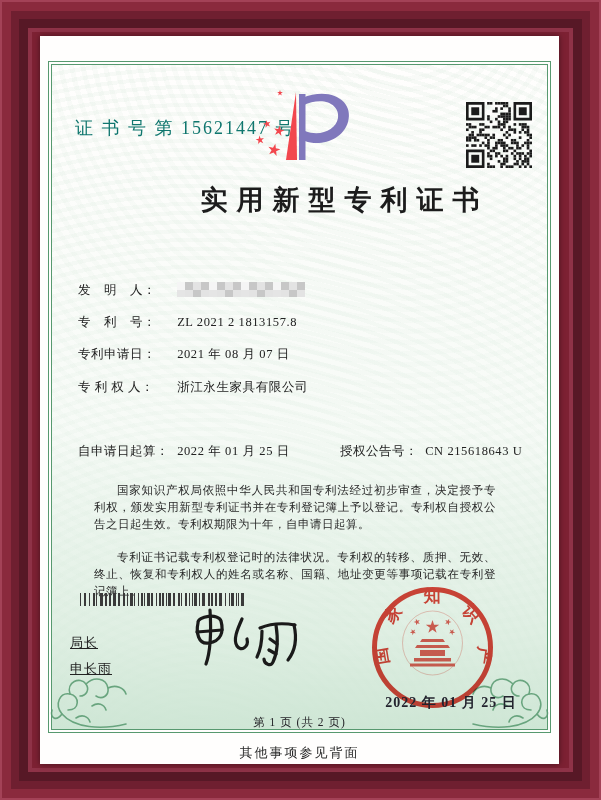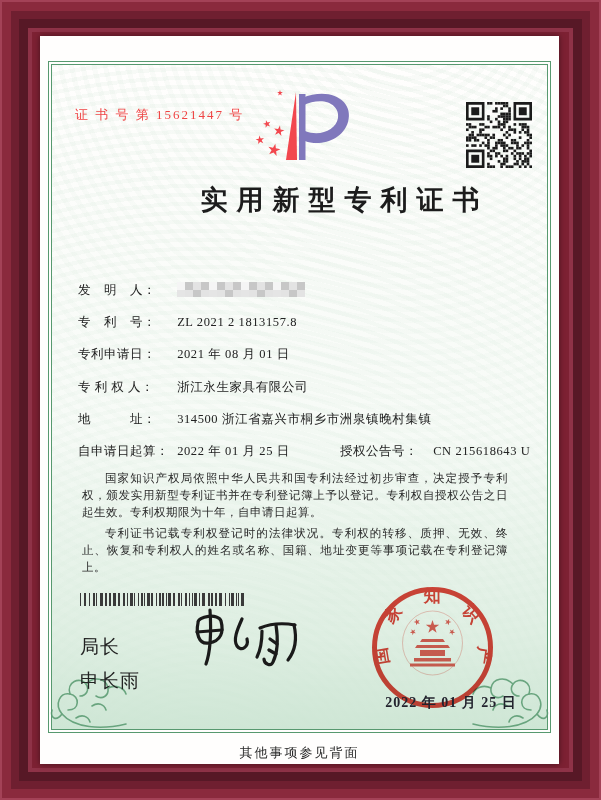--- a/index.html
+++ b/index.html
@@ -10,38 +10,38 @@
                inset 0 0 0 32px #8e3247;}
   .paper{position:absolute;left:40px;top:36px;width:519px;height:728px;
     background:#fffefd;box-shadow:0 0 6px rgba(0,0,0,.45);}
   .inner-border{position:absolute;left:11px;top:28px;right:11px;bottom:34px;
     border:1px solid #57996f;outline:1px solid #57996f;outline-offset:2px;
     background:
       linear-gradient(180deg,rgba(255,255,255,0) 0%,rgba(236,246,238,.45) 55%,rgba(215,235,220,.8) 86%,rgba(204,229,211,.95) 100%),
       repeating-radial-gradient(circle at 30% 112%,rgba(140,190,155,.07) 0 4px,rgba(140,190,155,0) 4px 9px),
       repeating-radial-gradient(circle at 72% -10%,rgba(140,190,155,.05) 0 5px,rgba(140,190,155,0) 5px 11px);}
   .abs{position:absolute;}
-  .cert-no{left:35px;top:70px;font-size:13px;letter-spacing:2px;color:#ef4444;}
+  .cert-no{left:35px;top:80px;font-size:18px;letter-spacing:2px;color:#0f766e;}
   .title{left:0;top:146px;width:100%;text-align:center;font-size:27px;
     font-weight:600;letter-spacing:9px;color:#1c1c1c;white-space:nowrap;padding-left:45px;}
   .row{left:38px;height:17px;font-size:12.5px;color:#222;white-space:nowrap;}
   .row .lab{display:inline-block;width:96px;white-space:pre;letter-spacing:.5px;}
   .row .val{letter-spacing:.6px;}
   .grant2{position:absolute;left:262px;top:0;white-space:nowrap;}
-  .grant2 .lab{width:auto;margin-right:12px;}
+  .grant2 .lab{width:auto;margin-right:4px;}
   .redacted{display:inline-block;vertical-align:-3px;width:128px;height:15px;
     background:
       linear-gradient(90deg,rgba(255,255,255,.45) 0 8px,rgba(0,0,0,.04) 8px 16px),
       repeating-conic-gradient(#cfcfcf 0 25%,#ececec 0 50%);
     background-size:32px 15px,16px 16px;filter:blur(.4px);}
   .body-text{left:38px;top:430px;width:434px;font-size:11.5px;line-height:17px;
     color:#2a2a2a;letter-spacing:.5px;text-align:justify;}
-  .body-text p{margin:4px;text-indent:2em;}
-  .director{left:40px;top:598px;font-size:19px;color:#222;
-    font-family:"Liberation Sans","DejaVu Sans",sans-serif;}
+  .body-text p{margin:16px;text-indent:2em;}
+  .director{left:30px;top:598px;font-size:13px;color:#222;
+    font-family:"Liberation Sans","DejaVu Sans",sans-serif;text-decoration:underline;}
   .director div{margin-bottom:8px;letter-spacing:1px;}
   .seal-date{left:320px;top:658px;width:182px;text-align:center;font-size:14px;
     font-weight:bold;color:#23232e;letter-spacing:1px;white-space:nowrap;}
   .page-no{left:0;top:679px;width:100%;text-align:center;font-size:11.5px;color:#26262a;letter-spacing:1px;}
   .back-note{left:0;top:708px;width:100%;text-align:center;font-size:13px;color:#2a2a2a;letter-spacing:2px;}
   .seal-svg{mix-blend-mode:multiply;opacity:.93;}
   .flourish{opacity:.85;}
 </style>
 </head>
 <body>
@@ -299,29 +299,25 @@
   <div class="abs row" style="top:246px">
     <span class="lab">发　明　人：</span>
     <span class="redacted"></span>
   </div>
   <div class="abs row" style="top:278px">
     <span class="lab">专　利　号：</span>
     <span class="val">ZL 2021 2 1813157.8</span>
   </div>
   <div class="abs row" style="top:310px">
     <span class="lab">专利申请日：</span>
-    <span class="val">2021 年 08 月 01 日</span>
+    <span class="val">2021 年 08 月 07 日</span>
   </div>
   <div class="abs row" style="top:343px">
     <span class="lab">专 利 权 人：</span>
     <span class="val">浙江永生家具有限公司</span>
-  </div>
-  <div class="abs row" style="top:375px">
-    <span class="lab">地　　　址：</span>
-    <span class="val">314500 浙江省嘉兴市桐乡市洲泉镇晚村集镇</span>
   </div>
   <div class="abs row" style="top:407px">
     <span class="lab">自申请日起算：</span>
     <span class="val">2022 年 01 月 25 日</span>
     <span class="grant2">
       <span class="lab">授权公告号：</span>
       <span class="val">CN 215618643 U</span>
     </span>
   </div>
 
@@ -414,14 +410,15 @@
       <path d="M52,54 h21 l2,3 h-25 Z"></path>
       <path d="M47,60 h31 l2,3 h-35 Z"></path>
       <rect x="50" y="65" width="25" height="6"></rect>
       <rect x="44" y="73" width="37" height="3.5"></rect>
       <rect x="40" y="78.5" width="45" height="3"></rect>
     </g>
   </svg>
 
   <div class="abs seal-date">2022 年 01 月 25 日</div>
 
+  <div class="abs page-no">第 1 页 (共 2 页)</div>
   <div class="abs back-note">其他事项参见背面</div>
 </div>
 
 </body></html>

